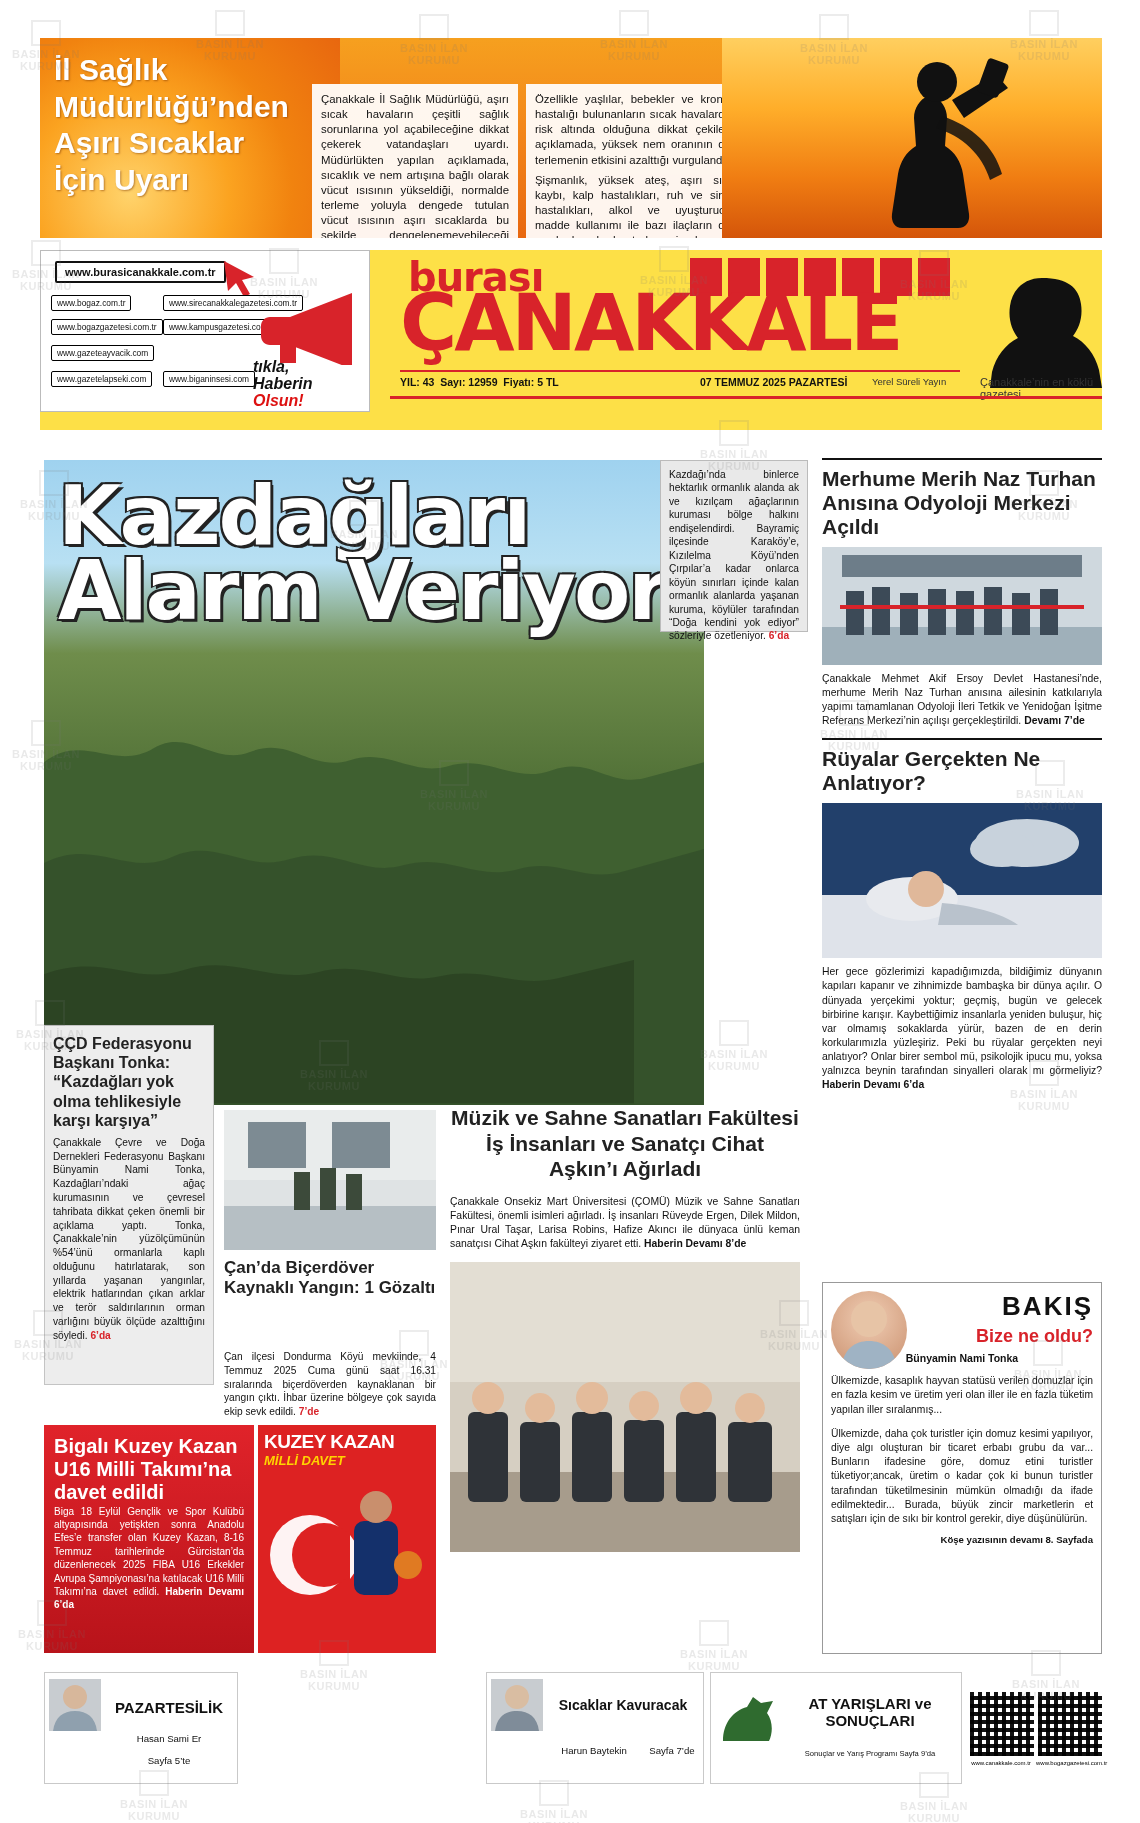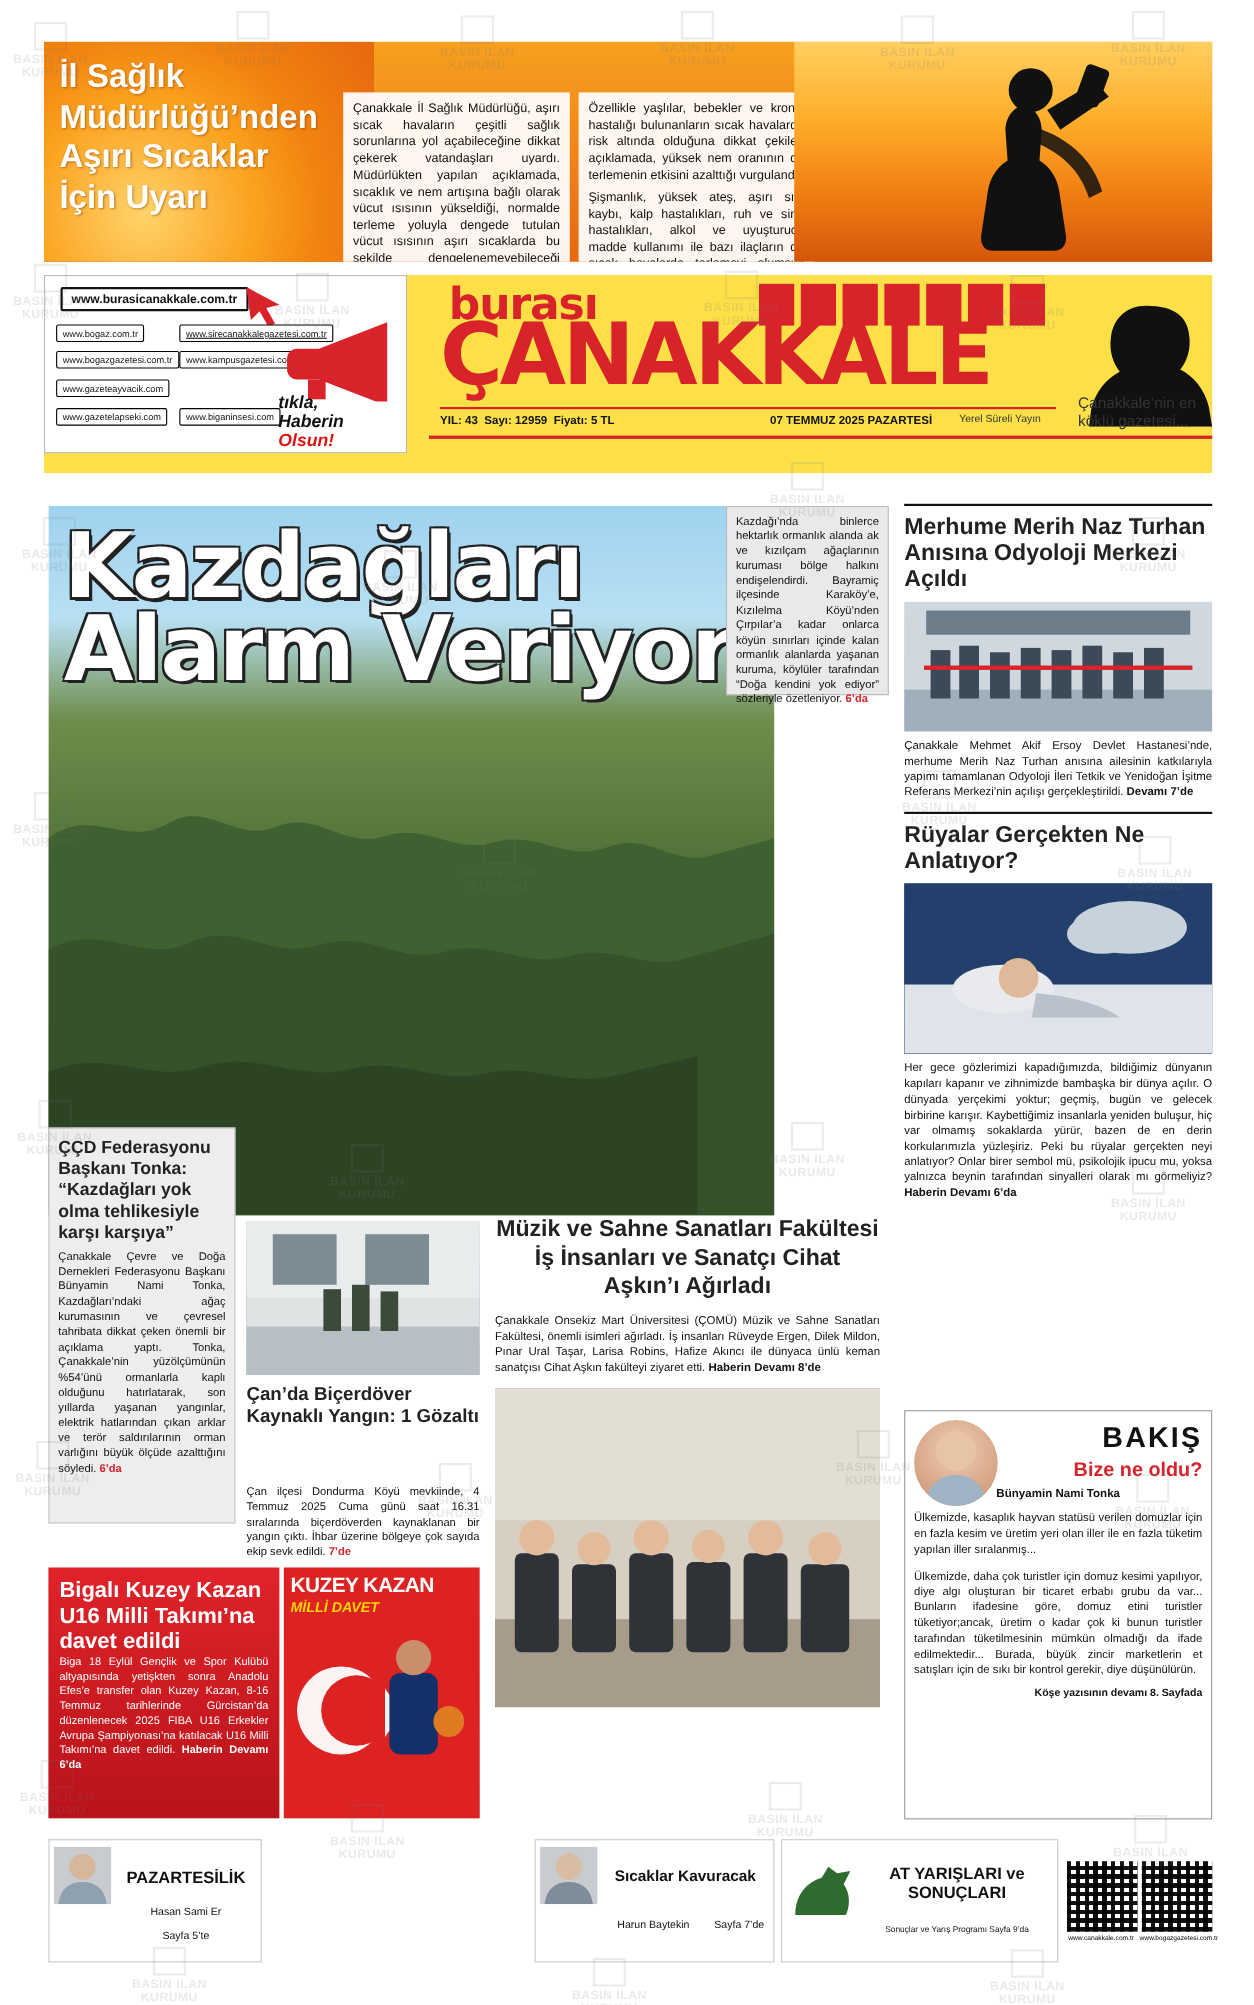--- a/index.html
+++ b/index.html
@@ -55,21 +55,21 @@
       color:#d8232a; letter-spacing:-1px; font-family:"DejaVu Sans", sans-serif; }
   .np-flag { position:absolute; left:300px; top:8px; width:270px; height:38px; display:flex; gap:6px; }
   .np-flag i { display:block; width:32px; height:38px; background:#d8232a; }
   .np-main { position:absolute; left:10px; top:36px; font-size:78px; font-weight:bold;
       color:#d8232a; letter-spacing:-3px; line-height:.95; font-family:"DejaVu Sans", sans-serif; }
   .np-ata { position:absolute; right:0; top:18px; width:120px; height:120px; }
   .np-rule { position:absolute; left:10px; top:120px; width:560px; height:2px; background:#d8232a; }
   .np-meta { position:absolute; left:10px; top:126px; font-size:10.5px; color:#111; font-weight:bold; }
   .np-meta2 { position:absolute; left:310px; top:126px; font-size:10.5px; font-weight:bold; color:#111;}
   .np-meta3 { position:absolute; left:482px; top:126px; font-size:9.5px; color:#333; }
-  .np-meta4 { position:absolute; left:590px; top:108px; font-size:14px; color:#333; }
+  .np-meta4 { position:absolute; left:590px; top:126px; font-size:11px; color:#333; }
   .np-bottombar { position:absolute; left:0; top:146px; width:712px; height:3px; background:#d8232a;}
 
   
   .lead { position:absolute; left:44px; top:460px; width:660px; height:645px; overflow:hidden; }
   .lead-photo { position:absolute; inset:0;
      background:linear-gradient(180deg,#9fd2ef 0%, #b8e0f3 16%, #6f8d4b 30%, #4b6b33 55%, #3e5c2c 100%); }
   .canopy { position:absolute; left:0; bottom:0; width:100%; height:72%; }
   .lead-title { position:absolute; left:14px; top:18px; width:640px;
      font-size:82px; font-weight:bold; color:#fff; line-height:.92;
      text-shadow: 3px 3px 0 #222, -2px -2px 0 #222, 2px -2px 0 #222, -2px 2px 0 #222;
@@ -172,21 +172,21 @@
   </div>
 
   <div class="masthead">
 
     <div class="ads-box">
       <div class="url-pill url-main">www.burasicanakkale.com.tr</div>
       <svg class="hand" viewBox="0 0 52 46">
         <path fill="#d8232a" d="M8 2l30 16-12 3 8 14-6 3-8-14-8 8z"></path>
       </svg>
       <div class="url-pill" style="left:10px; top:44px;">www.bogaz.com.tr</div>
-      <div class="url-pill" style="left:122px; top:44px;text-decoration:underline;">www.sirecanakkalegazetesi.com.tr</div>
+      <div class="url-pill" style="left:122px; top:44px;">www.sirecanakkalegazetesi.com.tr</div>
       <div class="url-pill" style="left:10px; top:68px;">www.bogazgazetesi.com.tr</div>
       <div class="url-pill" style="left:122px; top:68px;">www.kampusgazetesi.com.tr</div>
       <div class="url-pill" style="left:10px; top:94px;">www.gazeteayvacik.com</div>
       <div class="url-pill" style="left:10px; top:120px;">www.gazetelapseki.com</div>
       <div class="url-pill" style="left:122px; top:120px;">www.biganinsesi.com</div>
       <svg class="mega" viewBox="0 0 104 78">
         <path fill="#d8232a" d="M96 6L34 30H14c-5 0-9 4-9 9v10c0 5 4 9 9 9h20l62 24z"></path>
         <rect x="24" y="58" width="16" height="18" fill="#d8232a"></rect>
       </svg>
       <div class="tikla">

